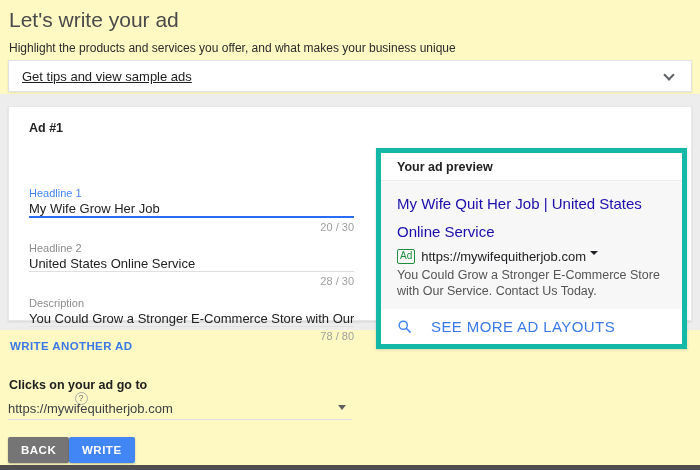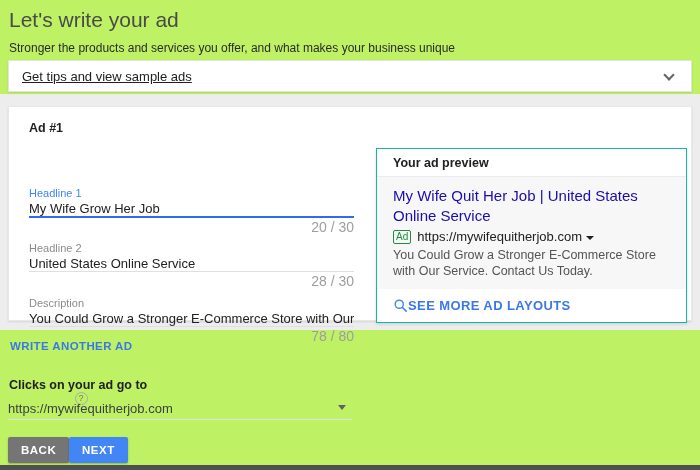--- a/index.html
+++ b/index.html
@@ -1,18 +1,18 @@
 <!DOCTYPE html>
 <html><head>
 <meta charset="utf-8">
 <style>
   * { margin: 0; padding: 0; box-sizing: border-box; }
   html, body { width: 700px; height: 470px; background: #fff; }
   body { font-family: "Liberation Sans", "DejaVu Sans", sans-serif; color: #212121; }
-  #app { position: relative; width: 700px; height: 470px; overflow: hidden; background: #bef264; }
+  #app { position: relative; width: 700px; height: 470px; overflow: hidden; background: #fef9c3; }
 
   
   .page-title { position: absolute; left: 9px; top: 8px; font-size: 21px; font-weight: 400; color: #4a4a4a; }
   .page-subtitle { position: absolute; left: 9px; top: 41px; font-size: 12px; color: #2b2b2b; }
 
   
   .tips-panel { position: absolute; left: 8px; top: 60px; width: 684px; height: 32px;
     background: #fff; border: 1px solid #e2e2e2; box-shadow: 0 1px 2px rgba(0,0,0,.10);
     display: flex; align-items: center; cursor: pointer; }
   .tips-panel-label { font-size: 13px; color: #212121; padding-left: 13px; text-decoration: underline; }
@@ -28,38 +28,38 @@
   .field { position: absolute; left: 20px; width: 325px; margin-top: 41px; }
   .field-1 { top: 39px; }
   .field-2 { top: 94px; }
   .field-3 { top: 149px; }
   .field-label { font-size: 11px; line-height: 12px; color: #8b8b8b; }
   .field.focused .field-label { color: #4285f4; }
   .field-value { margin-top: 2px; font-size: 13px; line-height: 15px; color: #212121;
     white-space: nowrap; overflow: hidden; cursor: text; }
   .field-underline { border-bottom: 1px solid #e0e0e0; }
   .field.focused .field-underline { border-bottom: 2px solid #2b6cf4; }
-  .field-counter { margin-top: 3px; font-size: 14px; line-height: 12px; color: #9e9e9e; text-align: right; }
+  .field-counter { margin-top: 3px; font-size: 11px; line-height: 12px; color: #9e9e9e; text-align: right; }
 
   
   .preview-card { position: absolute; left: 367px; top: 41px; width: 311px;
-    background: #fff; border: 1px solid #14b8a6; box-shadow: 0 1px 3px rgba(0,0,0,.14); }
+    background: #fff; border: 5px solid #14b8a6; box-shadow: 0 1px 3px rgba(0,0,0,.14); }
   .preview-header { padding: 7px 16px 6px; font-size: 12.5px; font-weight: bold; color: #212121;
     border-bottom: 1px solid #ececec; }
   .preview-ad-area { background: #f7f7f7; padding: 9px 16px 10px; }
-  .preview-ad-title { font-size: 15px; line-height: 20px; color: #1a0dab; cursor: pointer; }
-  .preview-url-row { margin-top: 3px; display: flex; align-items: center; }
+  .preview-ad-title { font-size: 15px; line-height: 28px; color: #1a0dab; cursor: pointer; }
+  .preview-url-row { margin-top: 3px; display: flex; }
   .ad-badge { display: inline-block; font-size: 10px; line-height: 12px; color: #1e8e3e;
     border: 1px solid #1e8e3e; border-radius: 2px; padding: 0 2px; }
   .preview-url { margin-left: 6px; font-size: 13px; color: #202124; }
   .caret-down { width: 0; height: 0; border-left: 4px solid transparent; border-right: 4px solid transparent;
     border-top: 4px solid #202124; margin-left: 4px; margin-top: 2px; }
   .preview-desc { margin-top: 3px; font-size: 12.5px; line-height: 16px; color: #545454; }
   .see-more-row { display: flex; align-items: center; padding: 9px 16px; cursor: pointer; }
-  .see-more-label { font-size: 13px; font-weight: bold; letter-spacing: .4px; color: #3b78e7; }
+  .see-more-label { margin-left: 19px; font-size: 15px; font-weight: normal; letter-spacing: .4px; color: #3b78e7; }
 
   
   .write-another { position: absolute; left: 10px; top: 340px; font-size: 11.5px; font-weight: bold;
     letter-spacing: .4px; color: #3b78e7; cursor: pointer; }
   .clicks-row { position: absolute; left: 9px; top: 378px; display: flex; align-items: center; flex-direction: column; }
   .clicks-label { font-size: 12.5px; font-weight: bold; color: #212121; }
   .help-icon { margin-left: 6px; width: 13px; height: 13px; border: 1px solid #ababab; border-radius: 50%;
     font-size: 9px; line-height: 11px; color: #757575; text-align: center; cursor: pointer; }
   .url-select { position: absolute; left: 8px; top: 399px; width: 344px; height: 21px;
     border-bottom: 1px solid #e0e0e0; cursor: pointer; }
@@ -74,21 +74,21 @@
   .btn-next { left: 69px; background: #4285f4; }
 
   .bottom-bar { position: absolute; left: 0; top: 465px; width: 700px; height: 5px; background: #4f4f4f; }
 </style>
 </head>
 <body>
 
 <div id="app">
 
   <div class="page-title">Let's write your ad</div>
-  <div class="page-subtitle">Stronger the products and services you offer, and what makes your business unique</div>
+  <div class="page-subtitle">Highlight the products and services you offer, and what makes your business unique</div>
 
   <div class="tips-panel">
     <span class="tips-panel-label">Get tips and view sample ads</span>
     <span class="chevron-down"></span>
   </div>
 
   <div class="gray-band"></div>
 
   <div class="ad-card">
     <div class="ad-card-title">Ad #1</div>
@@ -141,17 +141,17 @@
     <span class="clicks-label">Clicks on your ad go to</span>
     <span class="help-icon">?</span>
   </div>
 
   <div class="url-select">
     <span class="url-select-value">https://mywifequitherjob.com</span>
     <span class="select-caret"></span>
   </div>
 
   <button class="btn btn-back">BACK</button>
-  <button class="btn btn-next">NEXT</button>
+  <button class="btn btn-next">WRITE</button>
 
   <div class="bottom-bar"></div>
 
 </div>
 
 </body></html>

